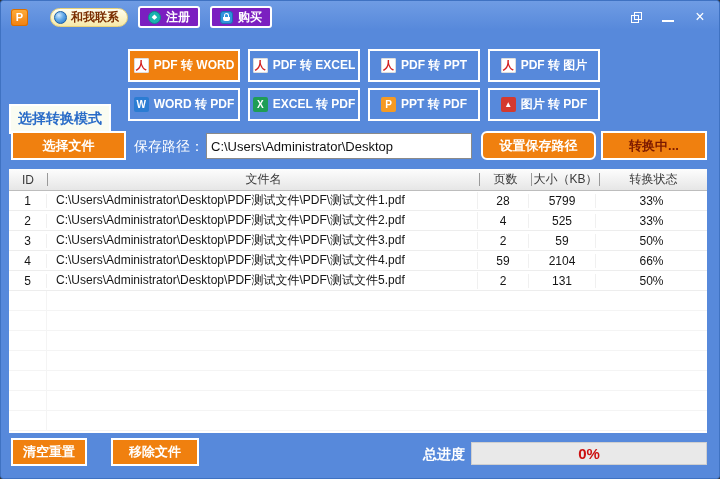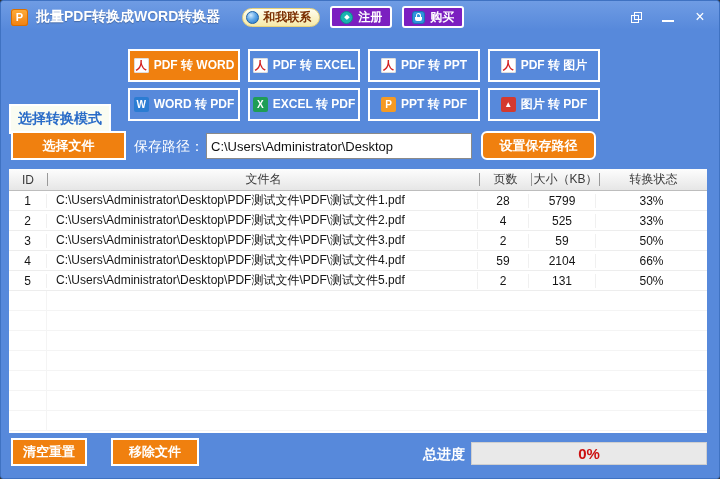--- a/index.html
+++ b/index.html
@@ -99,21 +99,20 @@
     background:#e9e9e9; border:1px solid #cfcfcf; display:flex; align-items:center; justify-content:center; }
   .progress-value{ color:#cc1111; font-weight:bold; font-size:15px; }
 </style>
 </head>
 <body>
 
 <div class="window">
 
   <div class="titlebar">
     <div class="appicon">P</div>
-    <div class="apptitle">批量PDF转换成WORD转换器</div>
     <div class="contact">
       <span class="contact-icon"></span>
       <span class="contact-label">和我联系</span>
     </div>
     <div class="tb-btn">
       <span class="reg-icon">◆</span>
       <span>注册</span>
     </div>
     <div class="tb-btn">
       <span class="buy-icon">
@@ -169,20 +168,21 @@
     <div class="mode-btn">
       <span class="ficon image">▲</span>
       <span>图片 转 PDF</span>
     </div>
   </div>
 
   <div class="btn-orange" id="btn-select">选择文件</div>
   <div class="savepath-label">保存路径：</div>
   <input class="savepath-input" value="C:\Users\Administrator\Desktop" style="">
   <div class="btn-orange" id="btn-setpath">设置保存路径</div>
+  <div class="btn-orange" id="btn-converting">转换中...</div>
 
   <div class="table">
     <div class="thead">
       <span class="c-id">ID</span>
       <span class="sep"></span>
       <span class="c-file">文件名</span>
       <span class="sep"></span>
       <span class="c-pages">页数</span>
       <span class="sep"></span>
       <span class="c-size">大小（KB）</span>

